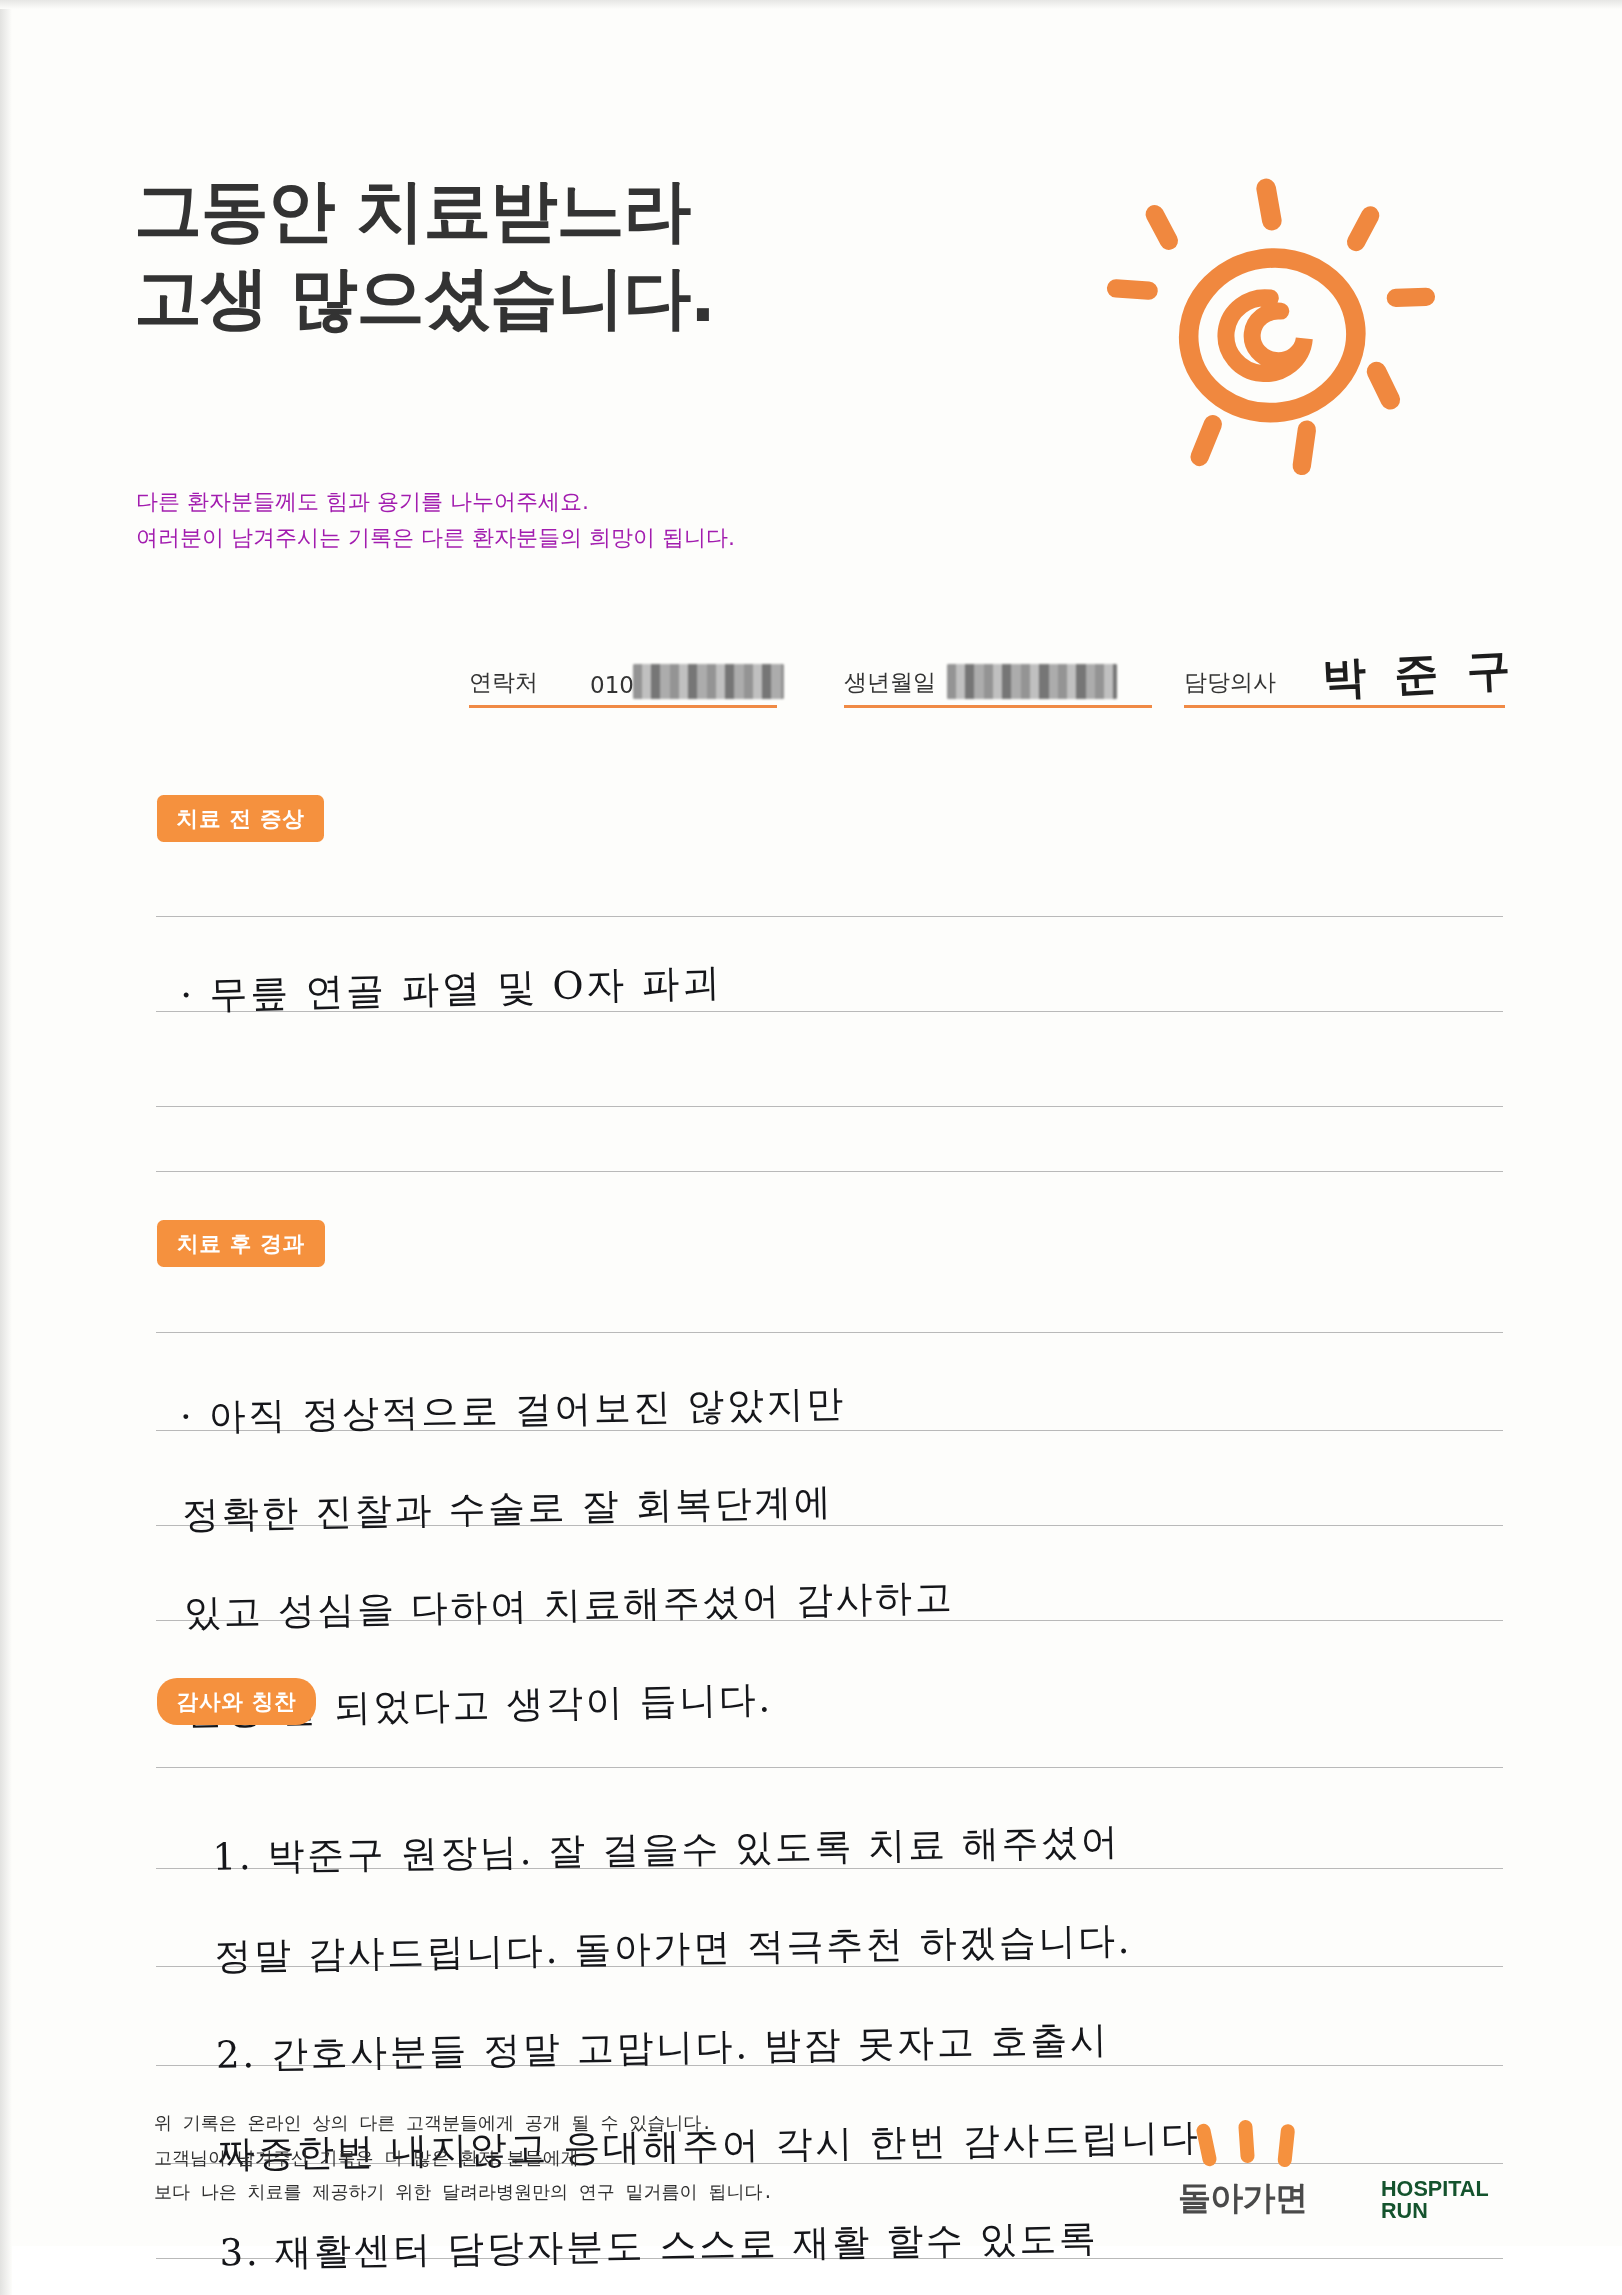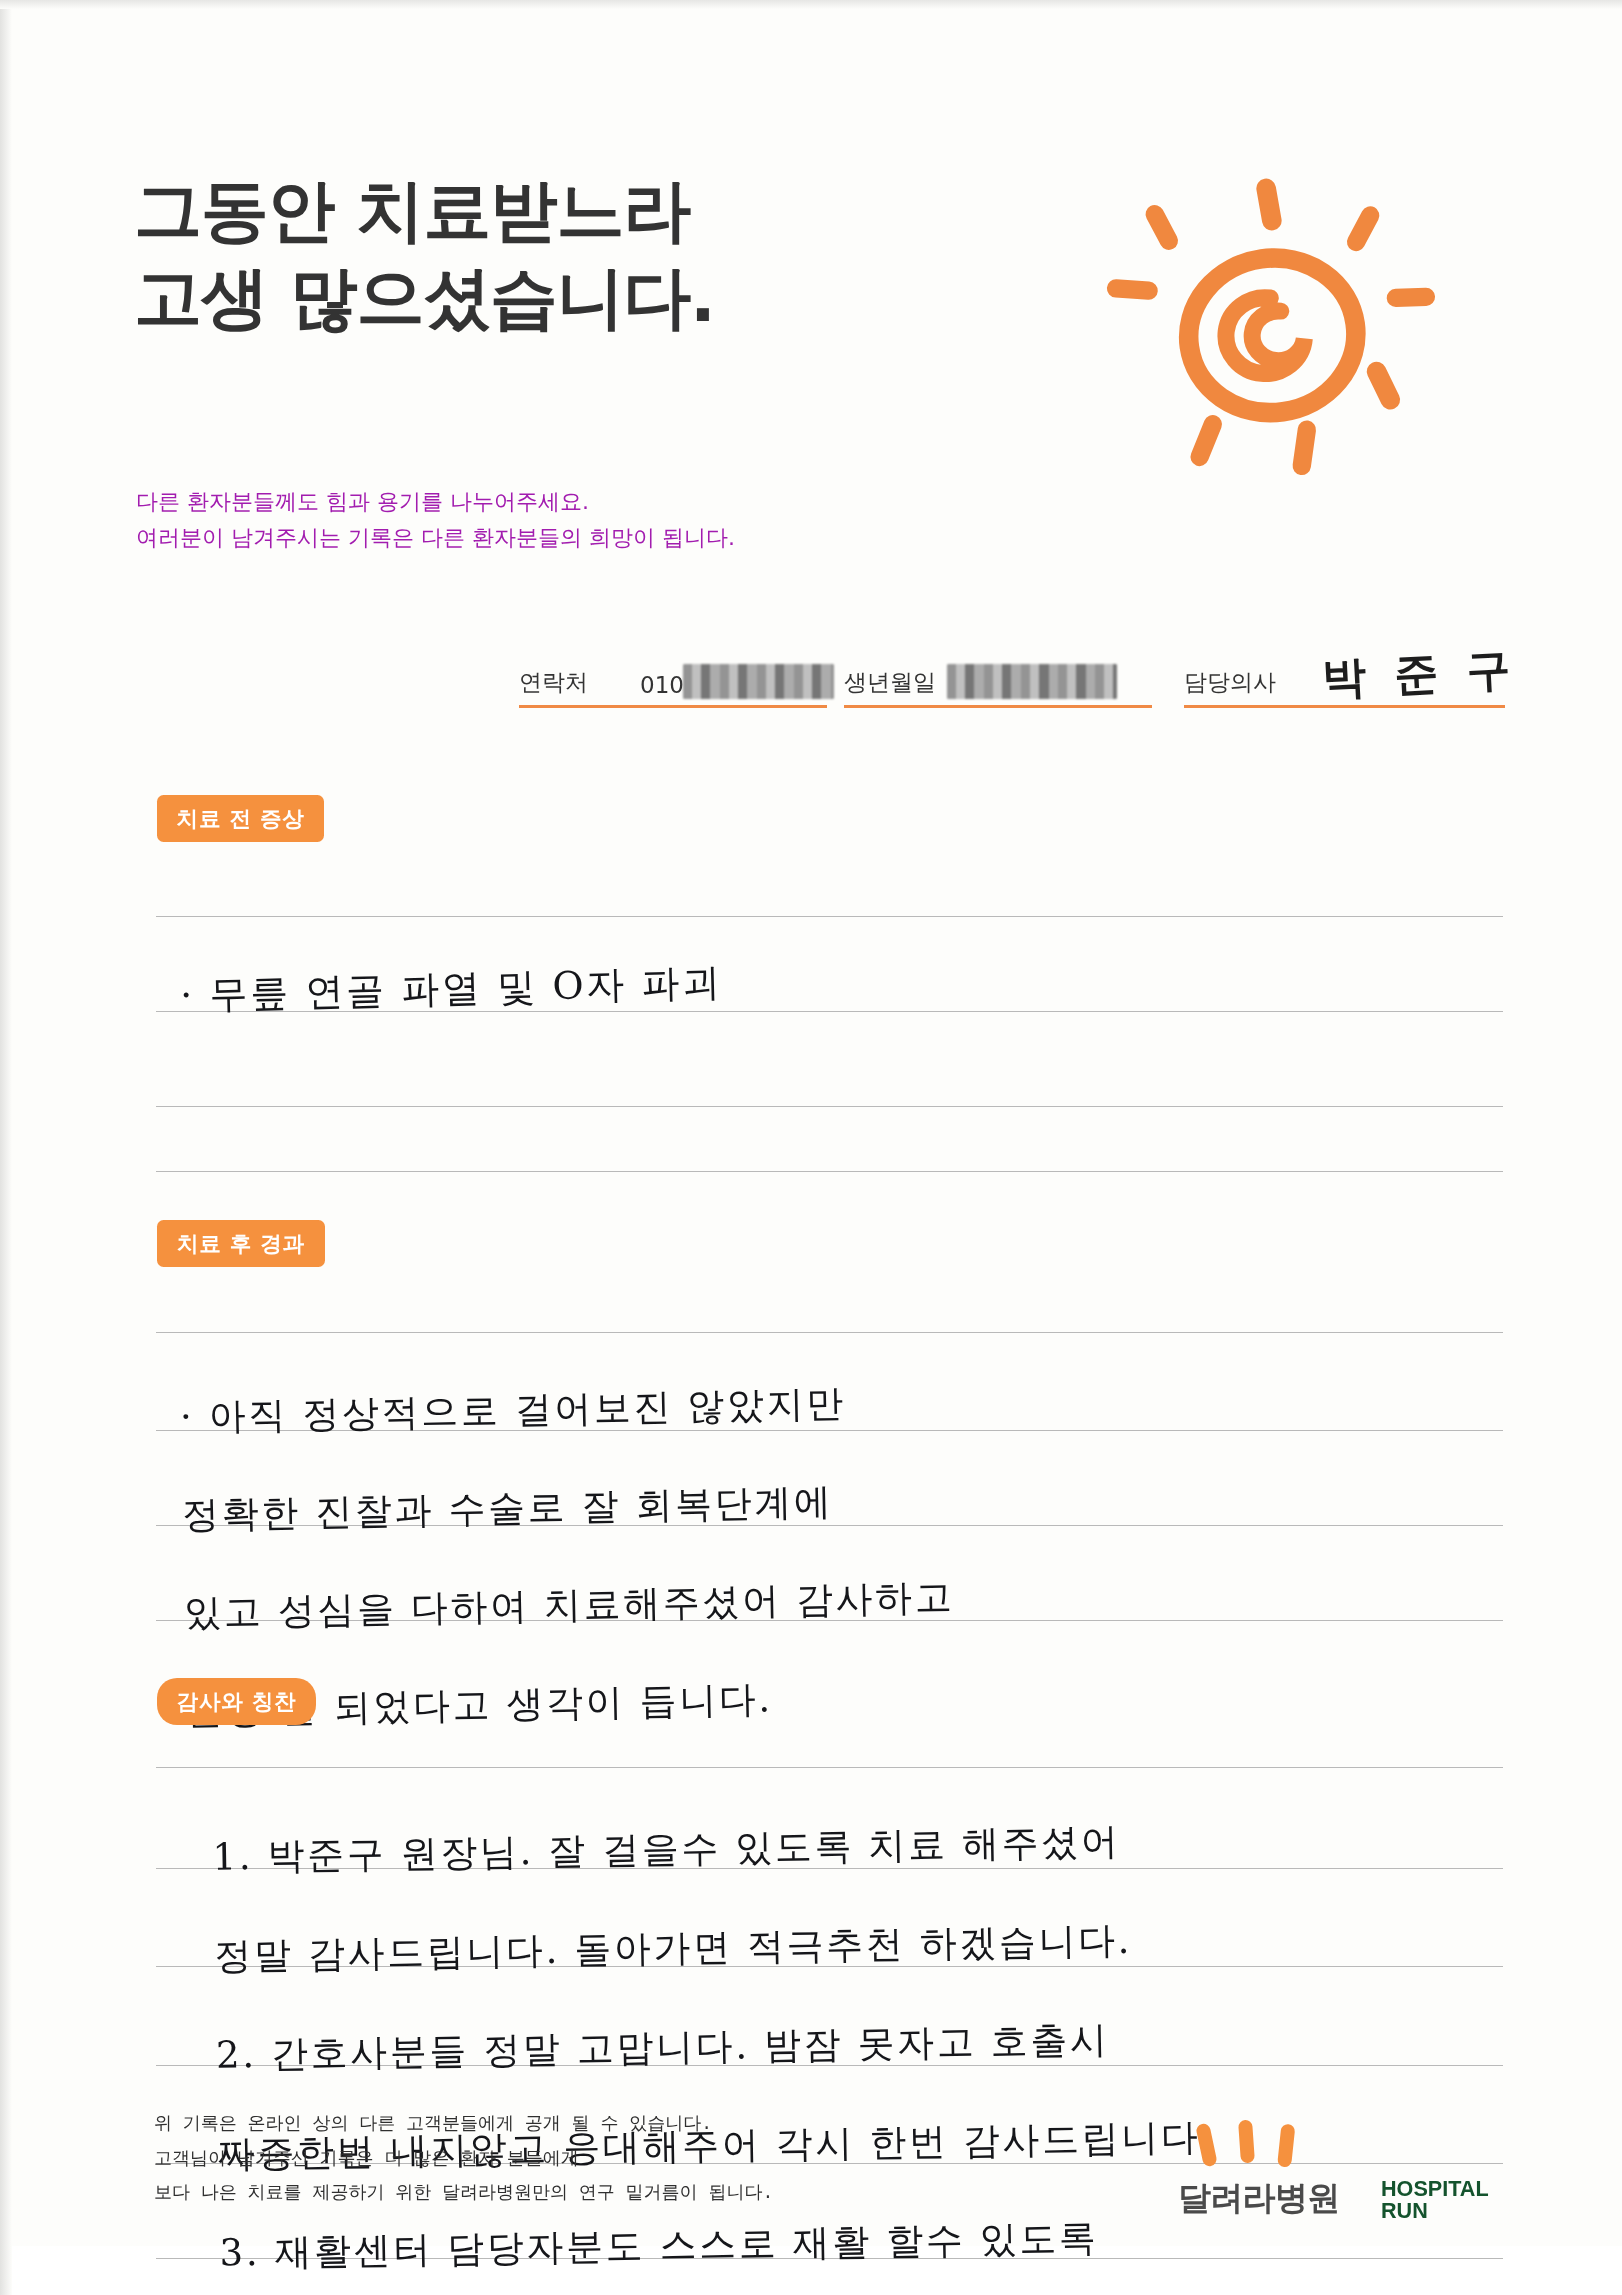--- a/index.html
+++ b/index.html
@@ -246,21 +246,21 @@
         <rect x="420" y="300" width="30" height="78" rx="15" transform="rotate(-26 435 339)"></rect>
         <rect x="300" y="392" width="28" height="84" rx="14" transform="rotate(8 314 434)"></rect>
         <rect x="150" y="382" width="28" height="82" rx="14" transform="rotate(22 164 423)"></rect>
         <rect x="12" y="178" width="78" height="28" rx="14" transform="rotate(4 51 192)"></rect>
         <rect x="82" y="60" width="28" height="74" rx="14" transform="rotate(-28 96 97)"></rect>
       </g>
     </svg>
   </div>
 
 
-  <div class="field" style="left:519px; top:645px; width:308px;">
+  <div class="field" style="left:469px; top:645px; width:308px;">
     <span class="label">연락처</span>
     <span class="label" style="left:121px;">010</span>
     <span class="redact" style="left:164px; width:151px;"></span>
     <span class="rule"></span>
   </div>
 
   <div class="field" style="left:844px; top:645px; width:308px;">
     <span class="label">생년월일</span>
     <span class="redact" style="left:103px; width:170px;"></span>
     <span class="rule"></span>
@@ -305,18 +305,18 @@
   <div class="footer-note">위 기록은 온라인 상의 다른 고객분들에게 공개 될 수 있습니다.
 고객님이 남겨주신 기록은 더 많은 환자 분들에게
 보다 나은 치료를 제공하기 위한 달려라병원만의 연구 밑거름이 됩니다.</div>
 
   <div class="brand">
     <div class="brand-marks">
       <span class="brand-mark" style="left:0; top:2.6px; transform:rotate(-12deg);"></span>
       <span class="brand-mark" style="left:37px; top:0; transform:rotate(-4deg);"></span>
       <span class="brand-mark" style="left:73px; top:3.9px; transform:rotate(6deg);"></span>
     </div>
-    <div class="brand-name">달려라병원</div>
+    <div class="brand-name">돌아가면</div>
     <div class="brand-sub">HOSPITAL
 RUN</div>
   </div>
 </div>
 
 
 </body></html>

